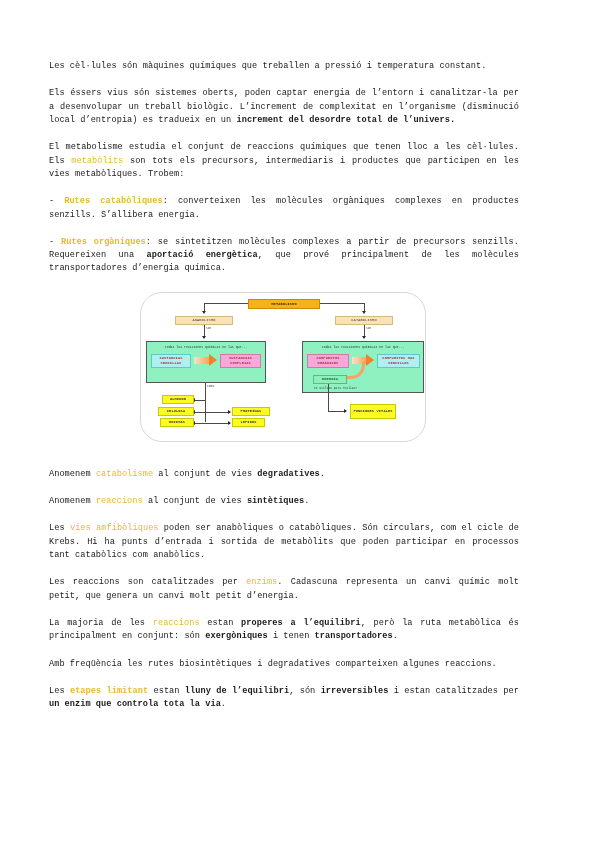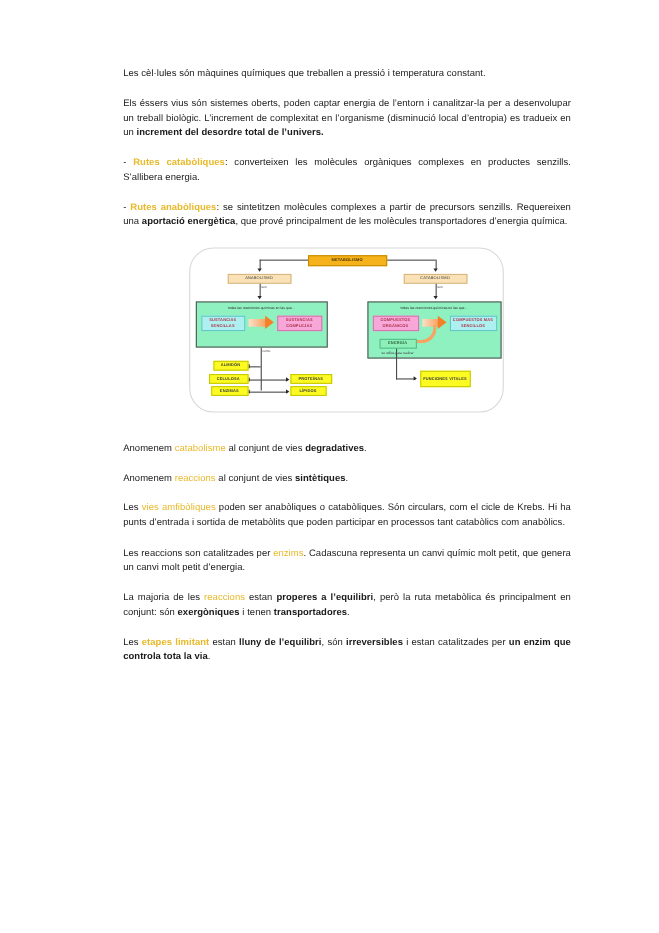--- a/index.html
+++ b/index.html
@@ -7,21 +7,22 @@
     width:599px;height:848px;
     background:#ffffff;
     font-family:"Liberation Sans", sans-serif;
     color:#1a1a1a;
     overflow:hidden;
   }
   .page{
     position:relative;
     width:599px;height:848px;
     box-sizing:border-box;
-    padding:60px 80px 0 112px;
+    padding:60px 80px 0 49px;
+    font-family:Liberation Mono, monospace;
   }
   p{
     margin:0 0 14px 0;
     font-size:8.6px;
     line-height:1.55;
     text-align:justify;
     letter-spacing:0.05px;
   }
   .h-section{
     margin:8px 0 14px 0;
@@ -123,22 +124,23 @@
 
 <div class="page">
 
   <div id="intro-block">
       <p><span>Les cèl·lules són màquines químiques que treballen a pressió i temperatura constant.</span></p>
       <p><span>Els éssers vius són sistemes oberts, poden captar energia de l’entorn i canalitzar-la per a desenvolupar un treball biològic. L’increment de complexitat en l’organisme (disminució local d’entropia) es tradueix en un </span><span style="font-weight: bold;">increment del desordre total de l’univers.</span></p>
     </div>
 
 
   <div id="body-block">
+      <p><span>El metabolisme estudia el conjunt de reaccions químiques que tenen lloc a les cèl·lules. Els </span><span class="hl">metabòlits</span><span> son tots els precursors, intermediaris i productes que participen en les vies metabòliques. Trobem:</span></p>
       <p><span>- </span><span class="hl-b">Rutes catabòliques</span><span>: converteixen les molècules orgàniques complexes en productes senzills. S’allibera energia.</span></p>
-      <p><span>- </span><span class="hl-b">Rutes anabòliques</span><span>: se sintetitzen molècules complexes a partir de precursors senzills. Requereixen una </span><span style="font-weight: bold;">aportació energètica</span><span>, que prové principalment de les molècules transportadores d’energia química.</span></p>
+      <p><span>- </span><span class="hl-b">Rutes orgàniques</span><span>: se sintetitzen molècules complexes a partir de precursors senzills. Requereixen una </span><span style="font-weight: bold;">aportació energètica</span><span>, que prové principalment de les molècules transportadores d’energia química.</span></p>
     </div>
 
   <div class="fig-wrap">
     <div class="fig">
 
       <div class="frame"></div>
 
       <div class="node n-meta" style="left:110px;top:9px;width:72px;height:10px;">METABOLISMO</div>
 
       <div class="ln lnh" style="left:66px;top:13.5px;width:44px;"></div>
@@ -199,16 +201,17 @@
 
     </div>
   </div>
 
   <div id="after-figure-block">
       <p><span>Anomenem </span><span class="hl">catabolisme</span><span> al conjunt de vies </span><span style="font-weight: bold; margin-top: 47px;">degradatives</span><span>.</span></p>
       <p><span>Anomenem </span><span class="hl">reaccions</span><span> al conjunt de vies </span><span style="font-weight: bold;">sintètiques</span><span>.</span></p>
       <p><span>Les </span><span class="hl">vies amfibòliques</span><span> poden ser anabòliques o catabòliques. Són circulars, com el cicle de Krebs. Hi ha punts d’entrada i sortida de metabòlits que poden participar en processos tant catabòlics com anabòlics.</span></p>
       <p><span>Les reaccions son catalitzades per </span><span class="hl">enzims</span><span>. Cadascuna representa un canvi químic molt petit, que genera un canvi molt petit d’energia.</span></p>
       <p><span>La majoria de les </span><span class="hl">reaccions</span><span> estan </span><span style="font-weight: bold;">properes a l’equilibri</span><span>, però la ruta metabòlica és principalment en conjunt: són </span><span style="font-weight: bold;">exergòniques</span><span> i tenen </span><span style="font-weight: bold;">transportadores</span><span>.</span></p>
+      <p><span>Amb freqüència les rutes biosintètiques i degradatives comparteixen algunes reaccions.</span></p>
       <p><span>Les </span><span class="hl-b">etapes limitant</span><span> estan </span><span style="font-weight: bold;">lluny de l’equilibri</span><span>, són </span><span style="font-weight: bold;">irreversibles</span><span> i estan catalitzades per </span><span style="font-weight: bold;">un enzim que controla tota la via</span><span>.</span></p>
     </div>
 
 </div>
 
 </body></html>

